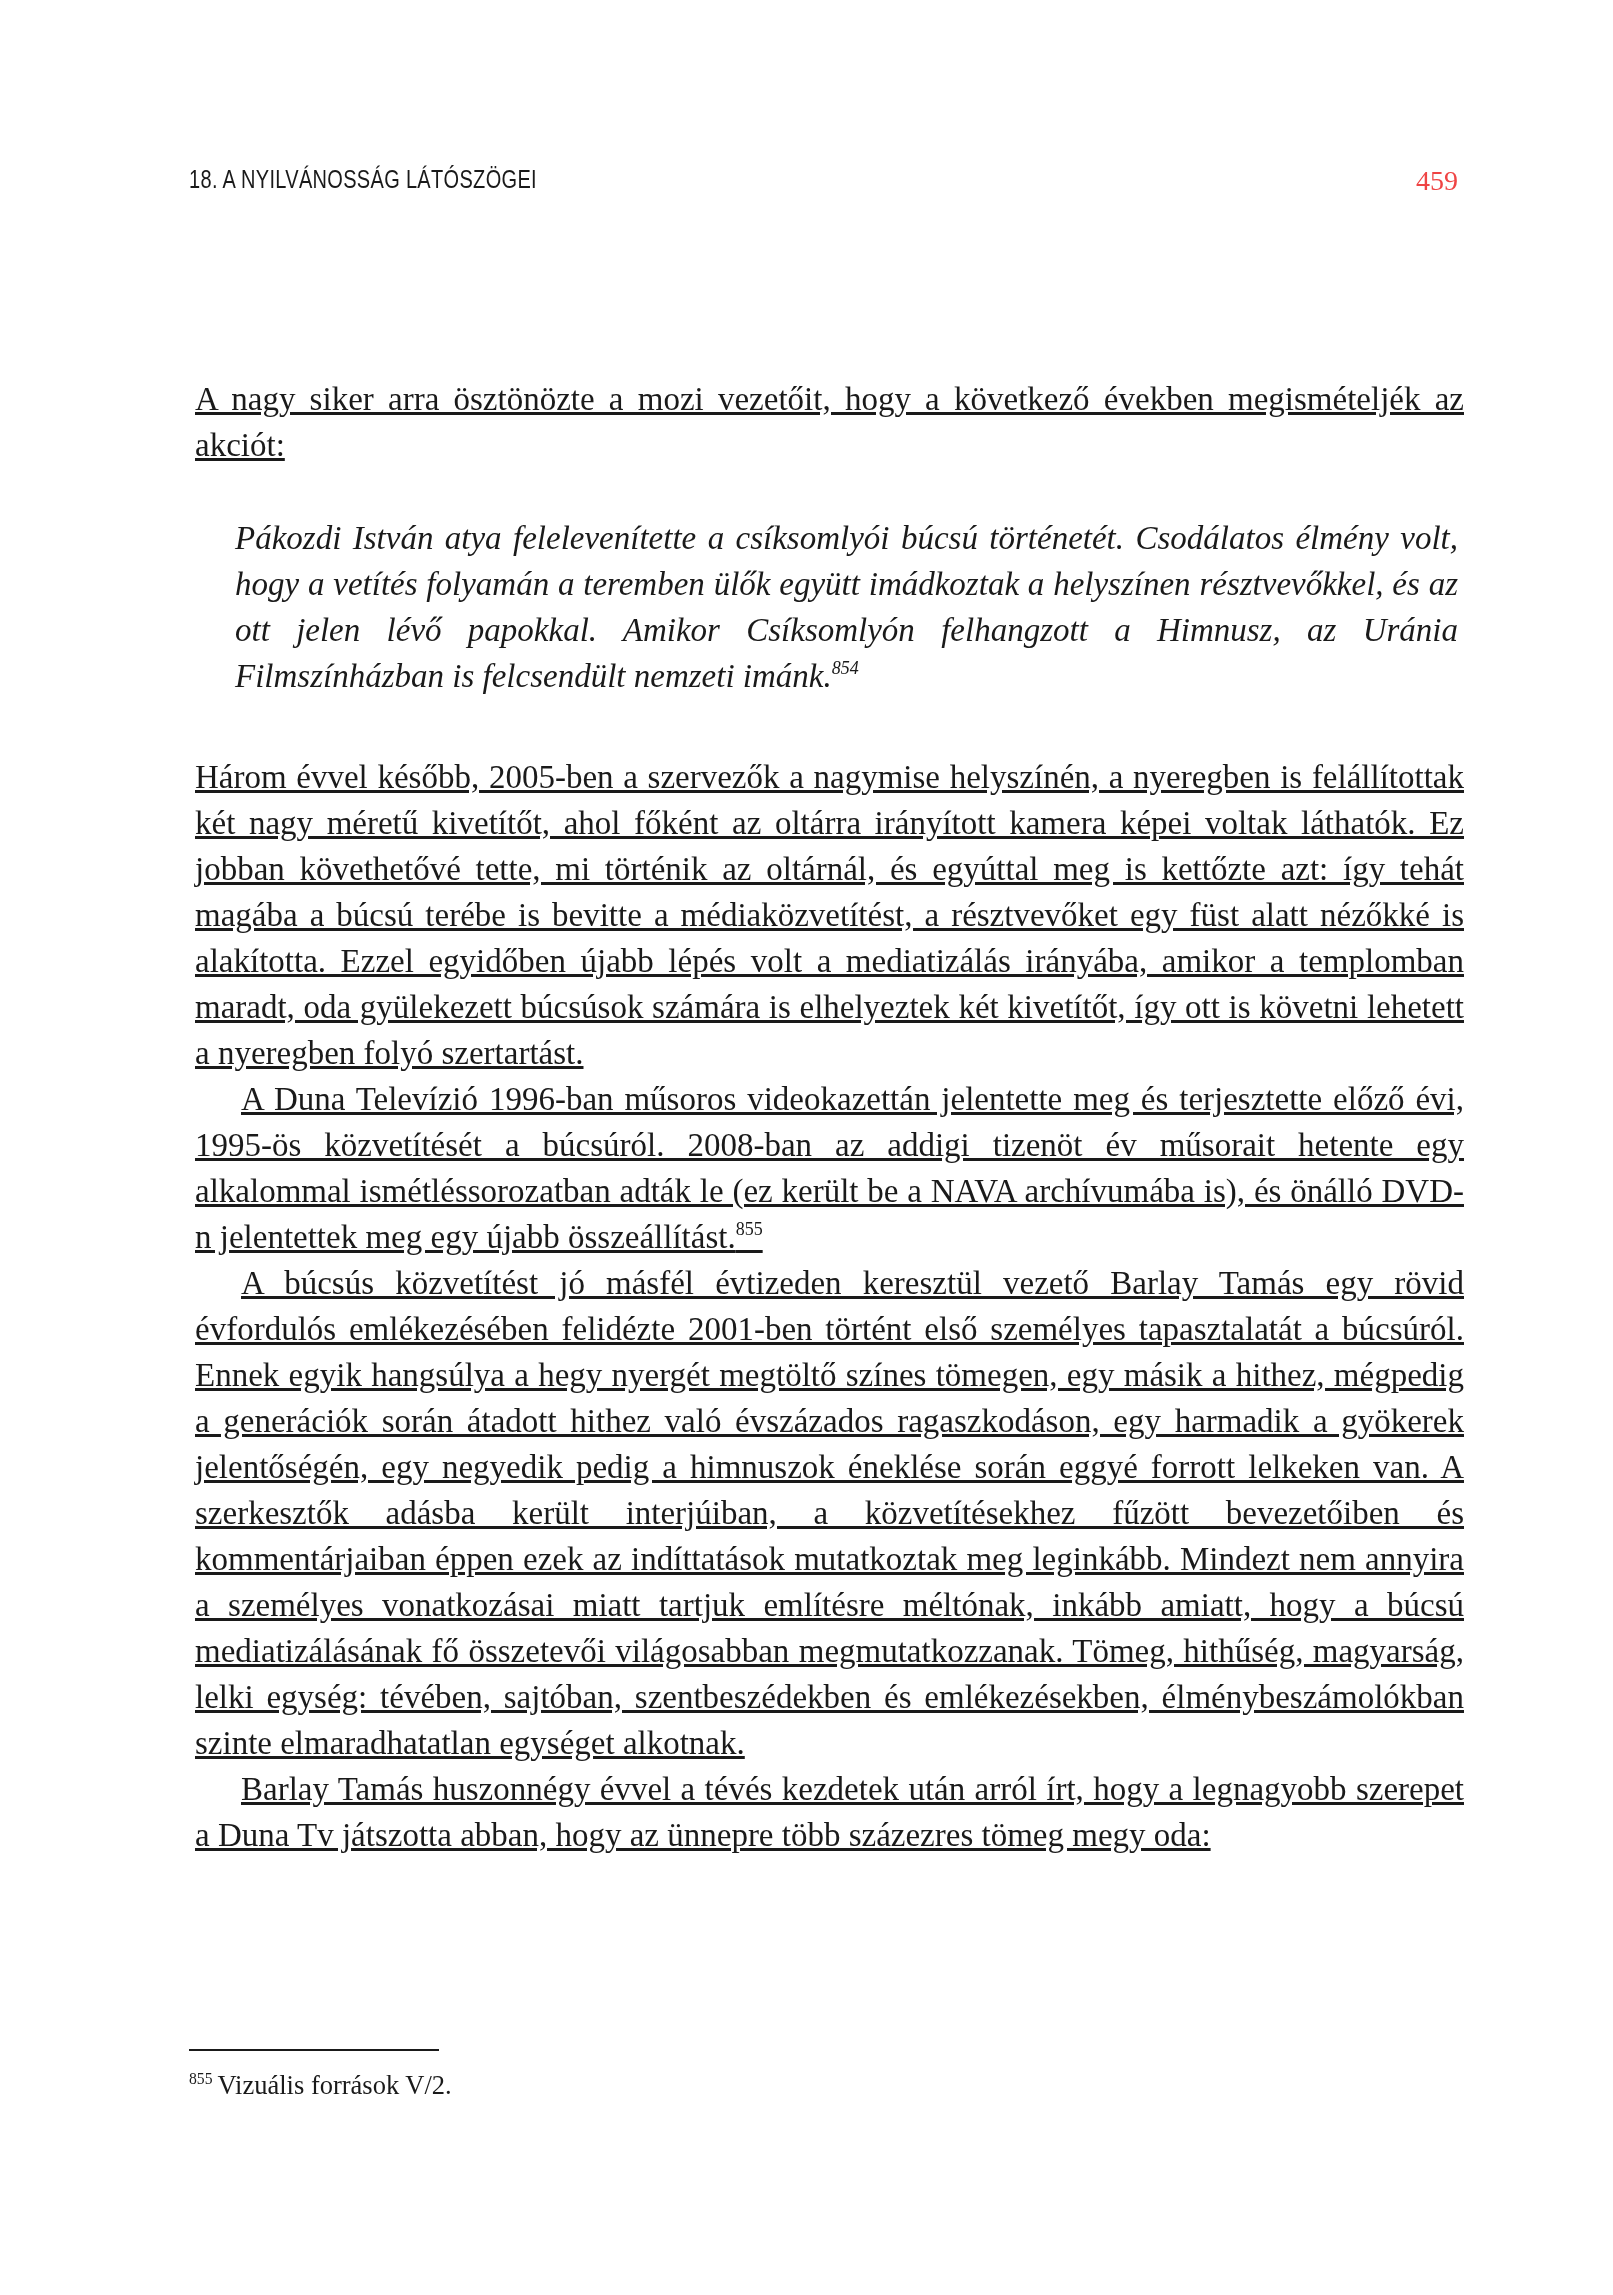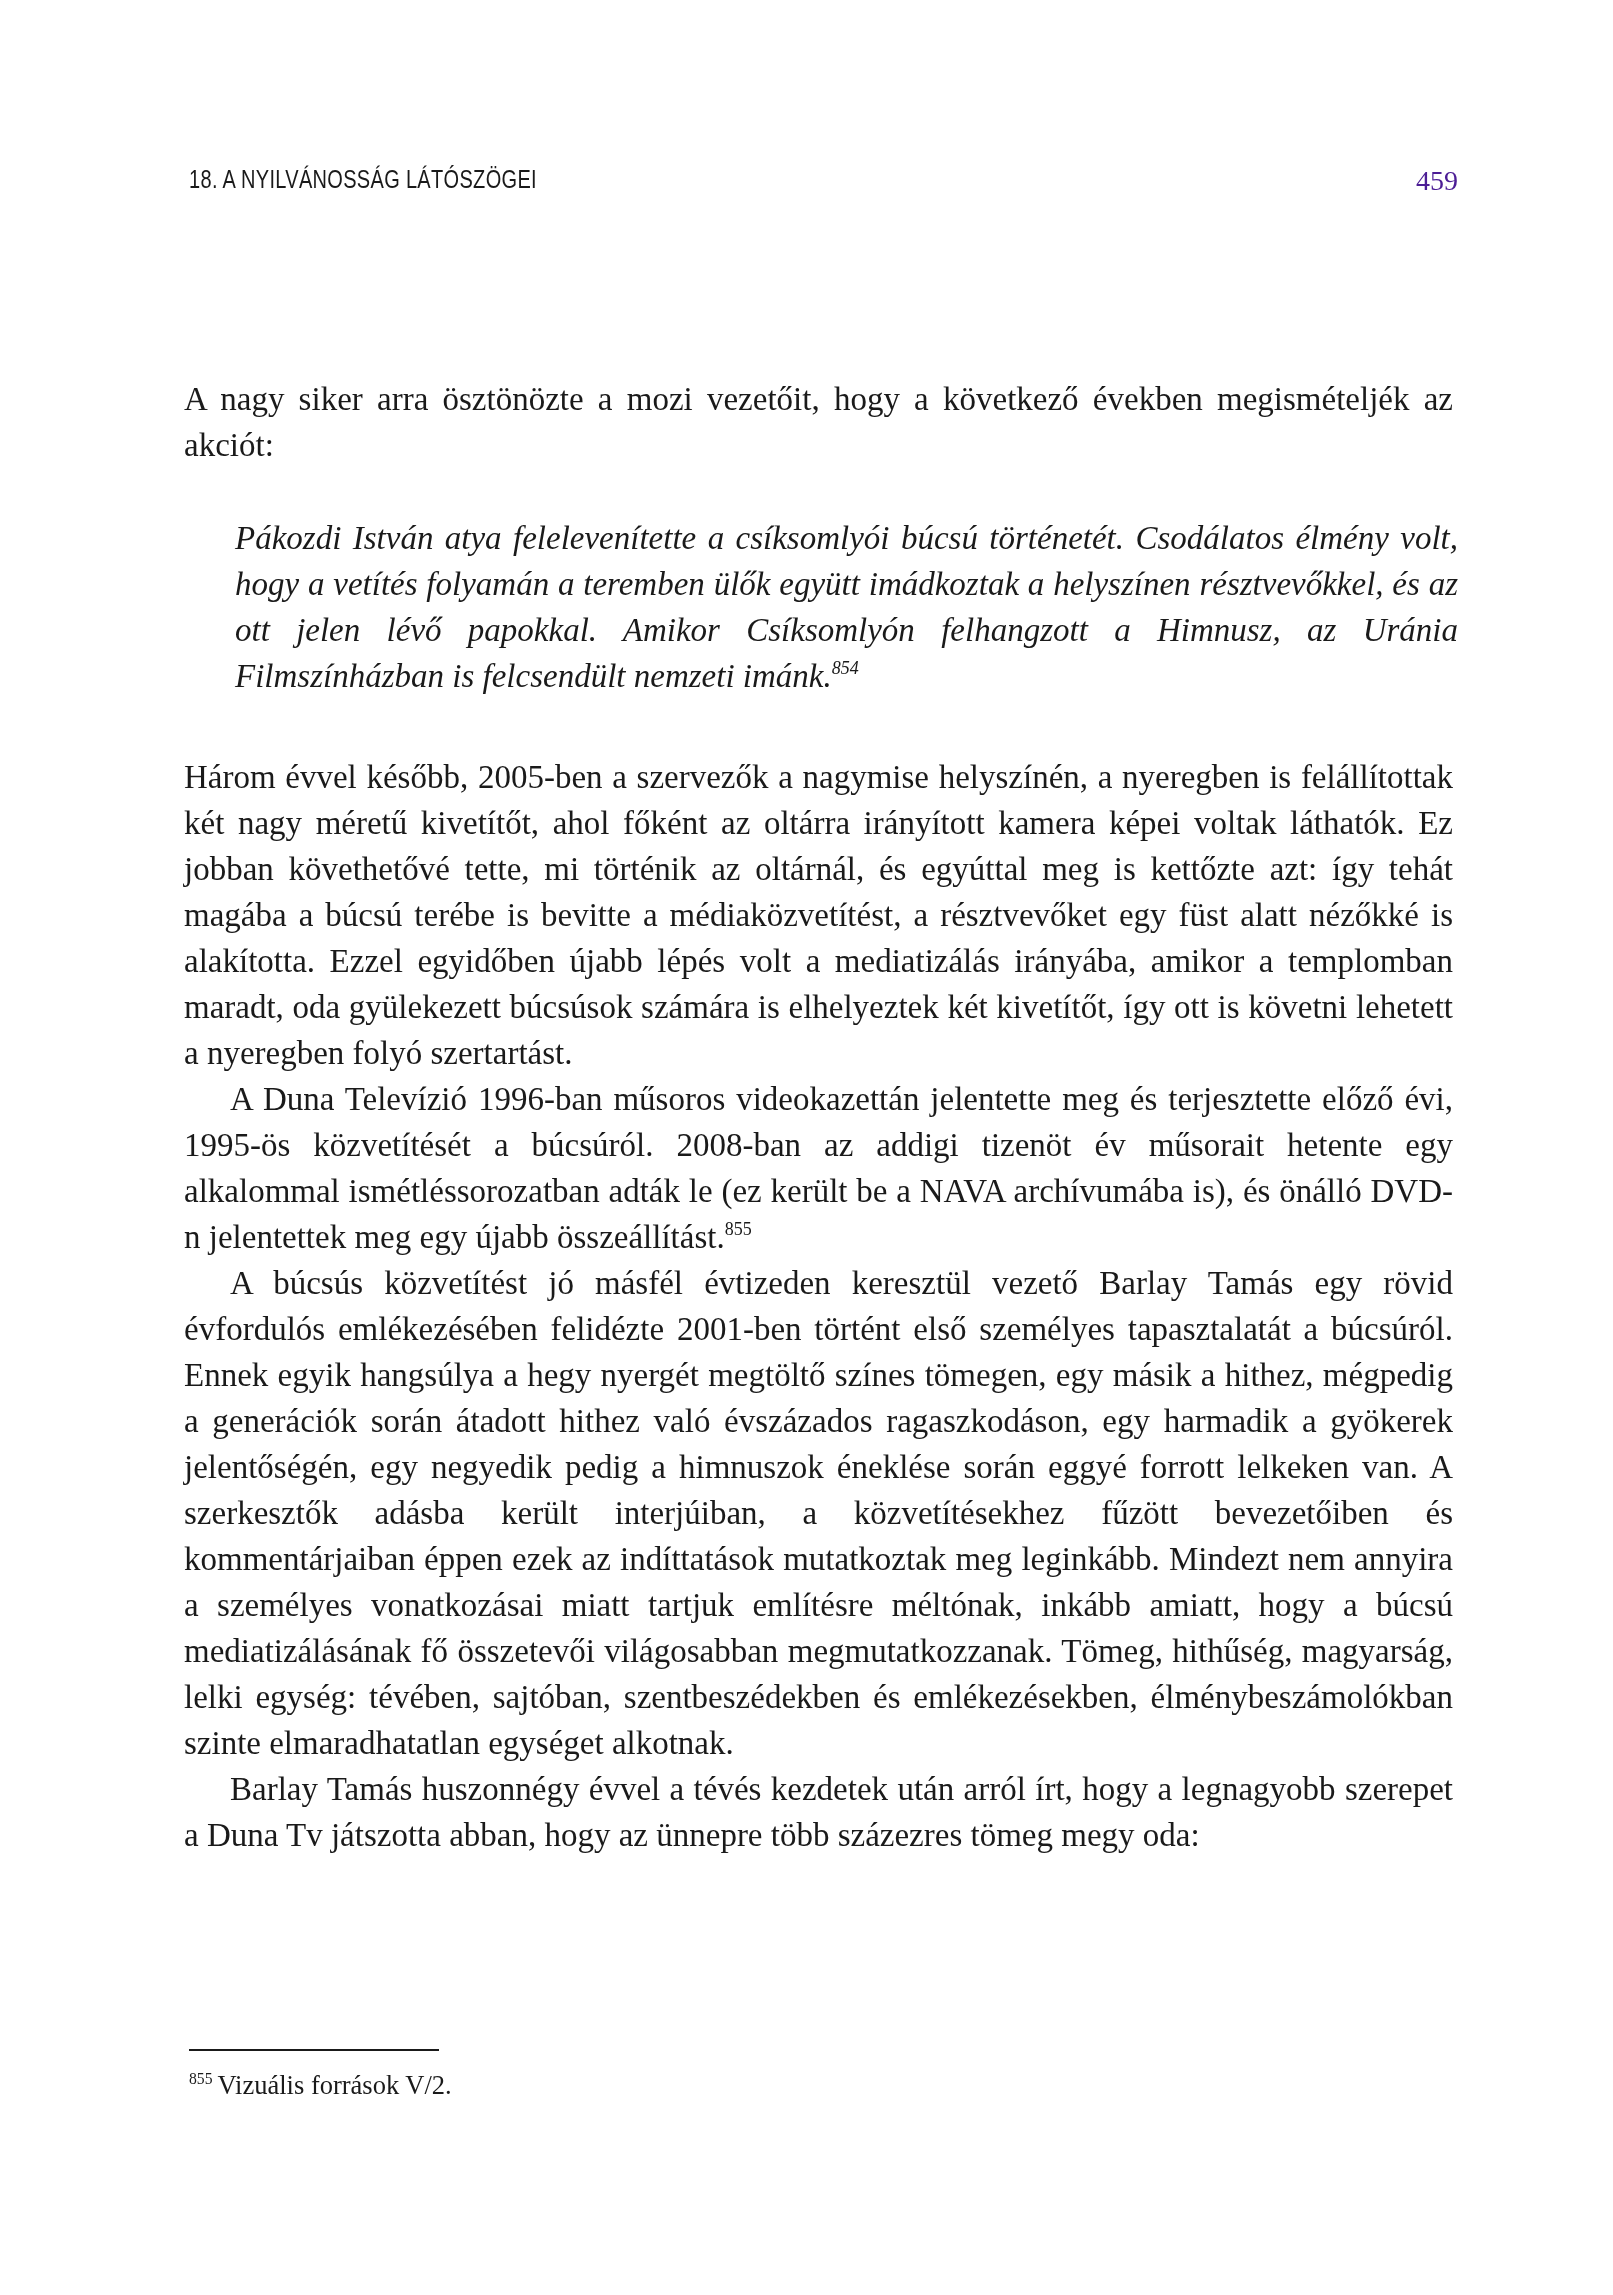--- a/index.html
+++ b/index.html
@@ -5,26 +5,26 @@
   html, body { margin: 0; padding: 0; background: #ffffff; }
   body { width: 1614px; height: 2295px; position: relative; overflow: hidden; }
   .page { position: absolute; left: 0; top: 0; width: 1614px; height: 2295px; background: #ffffff; color: #1a1a1a; margin-top: 36px; }
   .running-head {
     position: absolute; left: 189px; top: 129px; width: 1269px; height: 33px;
     font-family: "Liberation Sans", sans-serif; font-size: 25px; letter-spacing: 0.4px;
     color: #1a1a1a; transform: scaleX(0.8); transform-origin: left top;
   }
   .page-number {
     position: absolute; right: 156px; top: 129px;
-    font-family: "Liberation Serif", serif; font-size: 28px; color: #4c1d95;
+    font-family: "Liberation Serif", serif; font-size: 28px; color: #ef4444;
   }
   .body-text {
-    position: absolute; left: 184px; width: 1269px;
+    position: absolute; left: 195px; width: 1269px;
     font-family: "Liberation Serif", serif; font-size: 33px; line-height: 46px;
-    text-align: justify; color: #1a1a1a; hyphens: manual;
+    text-align: justify; color: #1a1a1a; hyphens: manual; text-decoration: underline;
   }
   .block-quote {
     position: absolute; left: 235px; width: 1223px;
     font-family: "Liberation Serif", serif; font-size: 33px; line-height: 46px;
     text-align: justify; color: #1a1a1a;
   }
   p { margin: 0; }
   .indent { text-indent: 46px; }
   sup { font-size: 18px; line-height: 0; vertical-align: 13.2px; }
   .footnote-rule { position: absolute; left: 189px; top: 2013px; width: 250px; height: 1.7px; background: #1a1a1a; }

